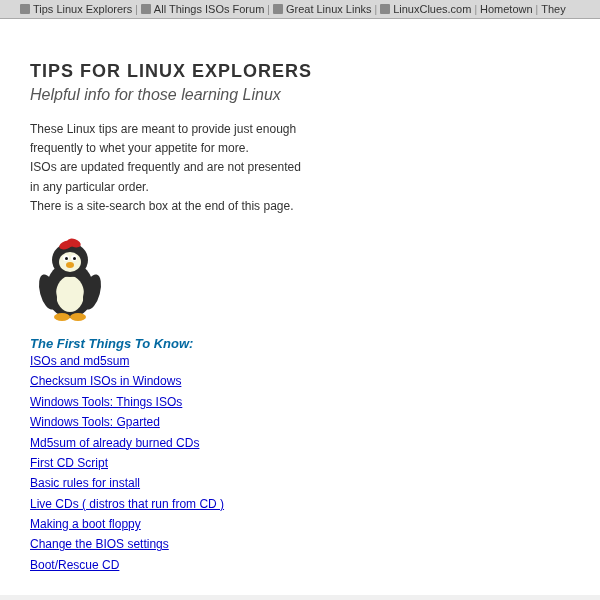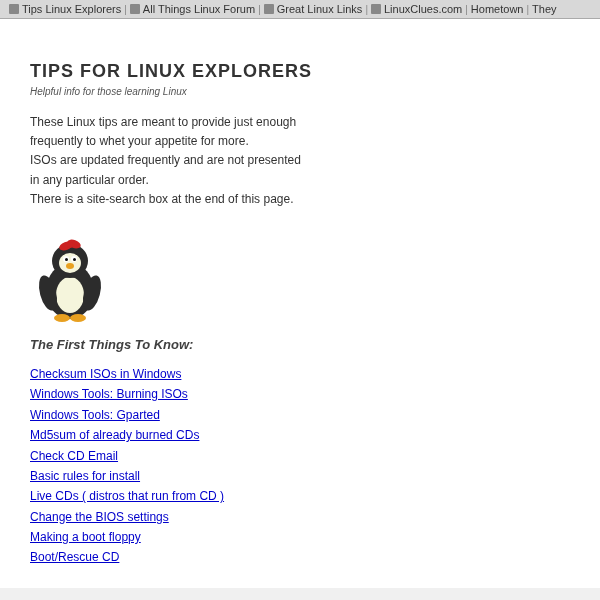--- a/index.html
+++ b/index.html
@@ -14,21 +14,21 @@
       background-color: #f0f0f0;
       color: #333;
       width: 600px;
       min-height: 600px;
     }
 
     
     #navbar {
       background-color: #d8d8d8;
       border-bottom: 1px solid #aaa;
-      padding: 3px 9px;
+      padding: 3px 20px;
       display: flex;
       align-items: center;
       gap: 2px;
       flex-wrap: wrap;
     }
 
     .nav-item {
       display: flex;
       align-items: center;
       gap: 3px;
@@ -68,31 +68,31 @@
     #page-title {
       font-size: 18px;
       font-weight: bold;
       letter-spacing: 1px;
       color: #333;
       margin-bottom: 4px;
       margin-top: 22px;
     }
 
     #page-subtitle {
-      font-size: 10px;
+      font-size: 16px;
       color: #555;
       margin-bottom: 16px;
       font-style: italic;
     }
 
     #intro-text {
       font-size: 12px;
       line-height: 1.6;
       color: #333;
-      margin-bottom: 24px;
+      margin-bottom: 16px;
     }
 
     
     #penguin-area {
       display: flex;
       justify-content: flex-start;
       margin: 10px 0 14px 0;
     }
 
     .penguin-svg {
@@ -101,22 +101,22 @@
     }
 
     
     #links-section {
       margin-top: 4px;
     }
 
     #links-header {
       font-size: 13px;
       font-weight: bold;
-      color: #404040;
-      margin-bottom: 12px;
+      color: #0369a1;
+      margin-bottom: 0;
       font-style: italic;
     }
 
     .link-item {
       display: block;
       color: #0000cc;
       text-decoration: underline;
       font-size: 12px;
       line-height: 1.7;
       cursor: pointer;
@@ -126,21 +126,21 @@
 <body>
 
 <div id="navbar">
   <div class="nav-item">
     <span class="nav-icon"></span>
     <a>Tips Linux Explorers</a>
   </div>
   <span class="nav-separator">|</span>
   <div class="nav-item">
     <span class="nav-icon"></span>
-    <a>All Things Linux Forum</a>
+    <a>All Things ISOs Forum</a>
   </div>
   <span class="nav-separator">|</span>
   <div class="nav-item">
     <span class="nav-icon"></span>
     <a>Great Linux Links</a>
   </div>
   <span class="nav-separator">|</span>
   <div class="nav-item">
     <span class="nav-icon"></span>
     <a>LinuxClues.com</a>
@@ -194,26 +194,27 @@
       <ellipse cx="62" cy="60" rx="8" ry="18" fill="#2c2c2c" transform="rotate(15 62 60)"></ellipse>
 
       <ellipse cx="32" cy="85" rx="8" ry="4" fill="#e8a020"></ellipse>
       <ellipse cx="48" cy="85" rx="8" ry="4" fill="#e8a020"></ellipse>
     </svg>
   </div>
 
   <div id="links-section">
     <div id="links-header">The First Things To Know:</div>
     <div id="links-list">
+    <a class="link-item" href="#">ISOs and md5sum</a>
         <a class="link-item" href="#">Checksum ISOs in Windows</a>
-        <a class="link-item" href="#">Windows Tools: Burning ISOs</a>
+        <a class="link-item" href="#">Windows Tools: Things ISOs</a>
         <a class="link-item" href="#">Windows Tools: Gparted</a>
         <a class="link-item" href="#">Md5sum of already burned CDs</a>
-        <a class="link-item" href="#">Check CD Email</a>
+        <a class="link-item" href="#">First CD Script</a>
         <a class="link-item" href="#">Basic rules for install</a>
         <a class="link-item" href="#">Live CDs ( distros that run from CD )</a>
+        <a class="link-item" href="#">Making a boot floppy</a>
         <a class="link-item" href="#">Change the BIOS settings</a>
-        <a class="link-item" href="#">Making a boot floppy</a>
         <a class="link-item" href="#">Boot/Rescue CD</a>
       </div>
   </div>
 
 </div>
 
 </body></html>

